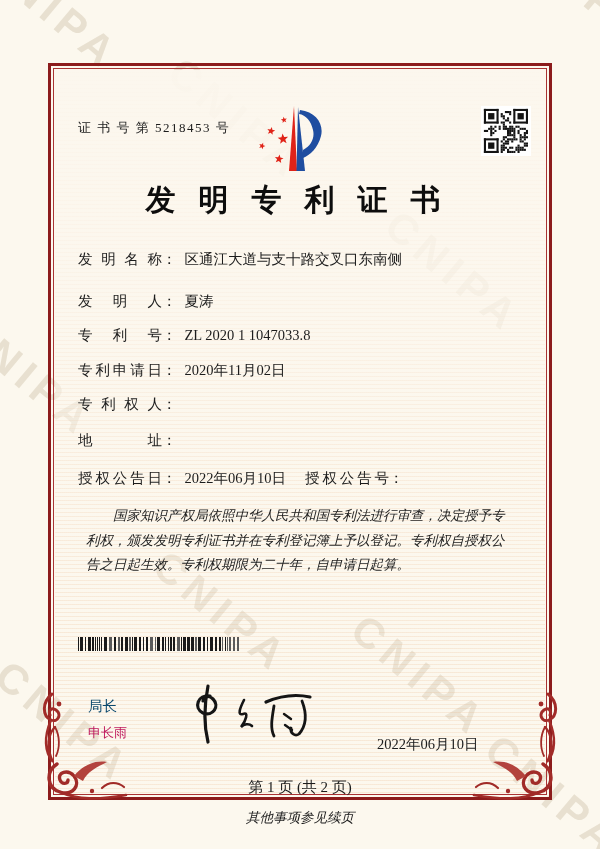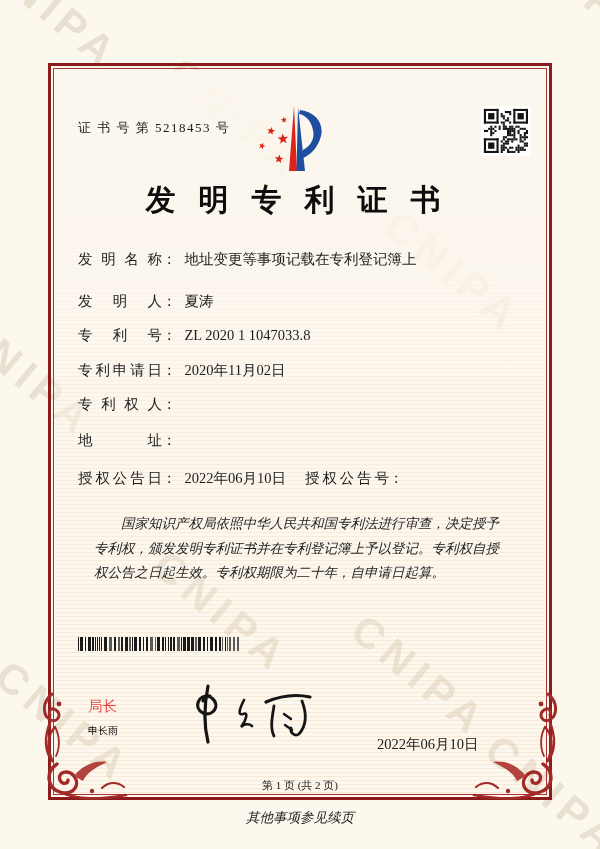--- a/index.html
+++ b/index.html
@@ -55,29 +55,29 @@
   .colon{flex:0 0 auto;}
   .field-value{margin-left:8px;white-space:pre-line;max-width:380px;line-height:1.35;}
   .row-y1{top:250px;} .row-y2{top:292px;} .row-y3{top:326px;}
   .row-y4{top:361px;} .row-y5{top:395px;} .row-y6{top:431px;} .row-y7{top:469px;}
   .pair2{position:absolute;left:227px;top:0;display:flex;}
   .pair2 .jlabel{width:84px;flex:0 0 84px;}
   .paras{
     left:78px;top:496px;width:446px;font-size:13.5px;line-height:1.82;
     font-style:italic;color:#222;
   }
-  .paras p{margin:16px;text-indent:2em;}
+  .paras p{margin:8px;text-indent:2em;}
   .barcode{left:78px;top:637px;width:166px;height:14px;}
   .sig-label{left:88px;top:697px;font-family:"Liberation Sans","DejaVu Sans",sans-serif;
-    font-size:14.5px;color:#ef4444;}
+    font-size:14.5px;color:#0c4a6e;}
   .sig-name{left:88px;top:724px;font-family:"Liberation Sans","DejaVu Sans",sans-serif;
-    font-size:10px;color:#000000;}
+    font-size:13px;color:#be185d;}
   .signature{left:180px;top:676px;width:134px;height:72px;}
   .date-line{left:377px;top:735px;font-size:14.5px;}
-  .page-info{left:0;top:778px;width:600px;text-align:center;font-size:11px;}
+  .page-info{left:0;top:778px;width:600px;text-align:center;font-size:15px;}
   .footer-note{left:0;top:809px;width:600px;text-align:center;font-size:13.5px;font-style:italic;}
   .flourish{position:absolute;z-index:5;pointer-events:none;}
   .flourish-left{left:36px;top:692px;}
   .flourish-right{right:36px;top:692px;transform:scaleX(-1);}
 </style>
 </head>
 <body>
 
 <div class="page">
 
@@ -272,21 +272,21 @@
     <div class="abs title">发明专利证书</div>
 
     <div class="abs field-row row-y1">
       <span class="jlabel">
           <span>发</span>
           <span>明</span>
           <span>名</span>
           <span>称</span>
         </span>
         <span class="colon">：</span>
-      <span class="field-value">地址变更等事项记载在专利登记簿上</span>
+      <span class="field-value">区通江大道与支十路交叉口东南侧</span>
     </div>
     <div class="abs field-row row-y2">
       <span class="jlabel">
           <span>发</span>
           <span>明</span>
           <span>人</span>
         </span>
         <span class="colon">：</span>
       <span class="field-value">夏涛</span>
     </div>

